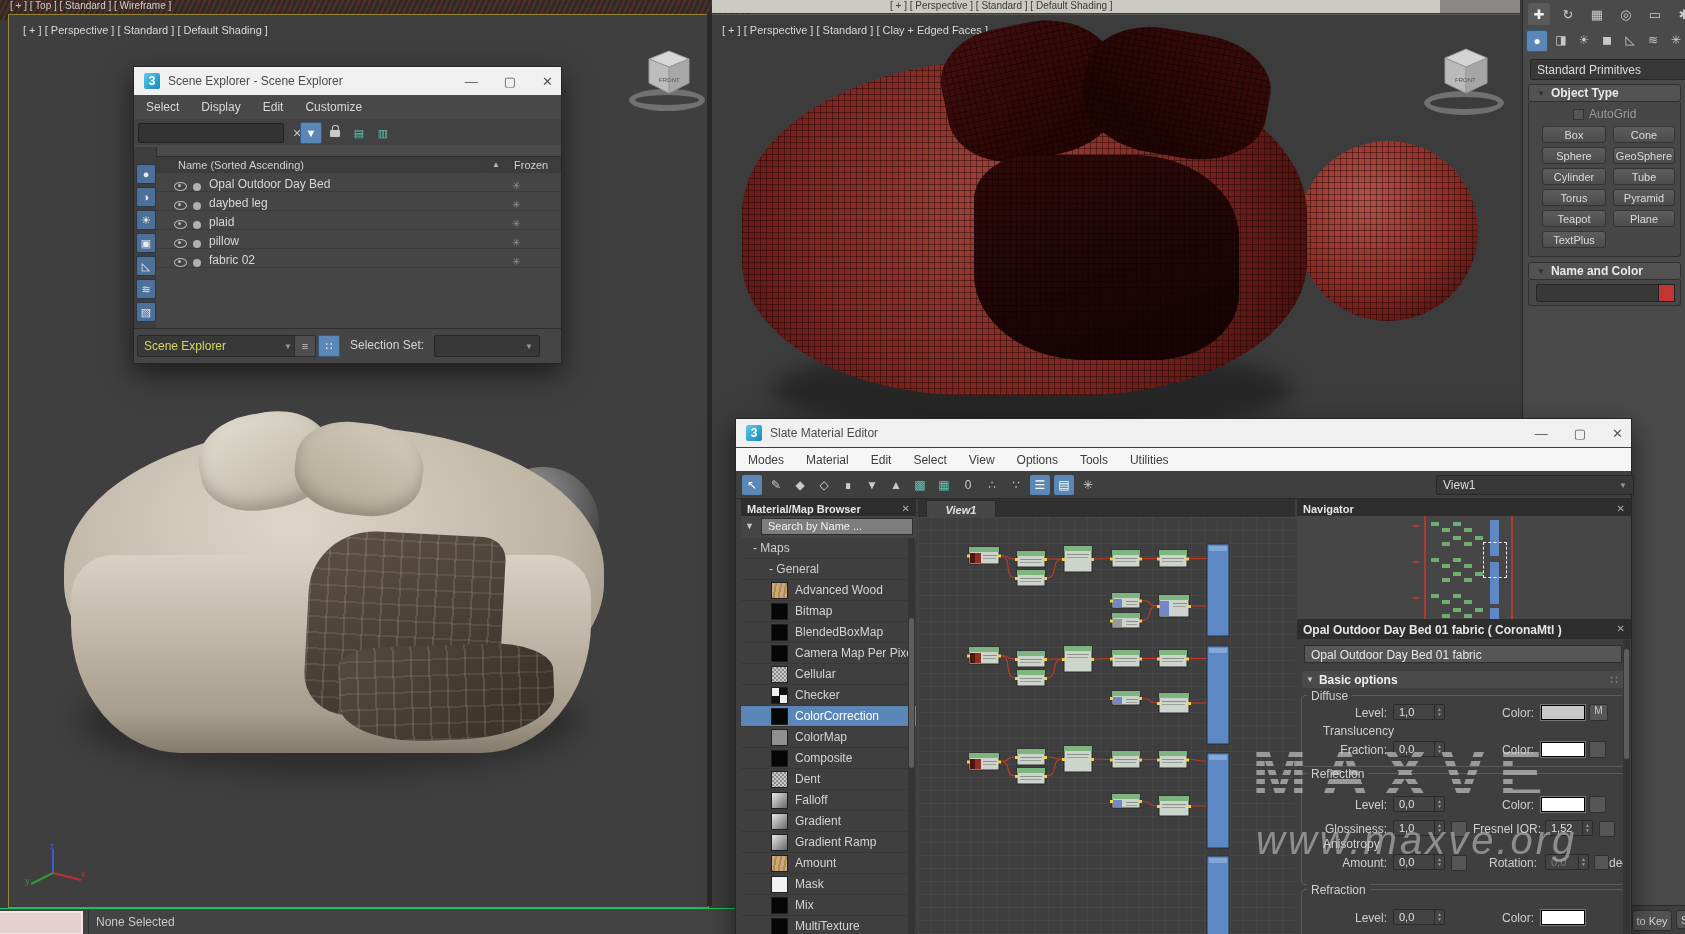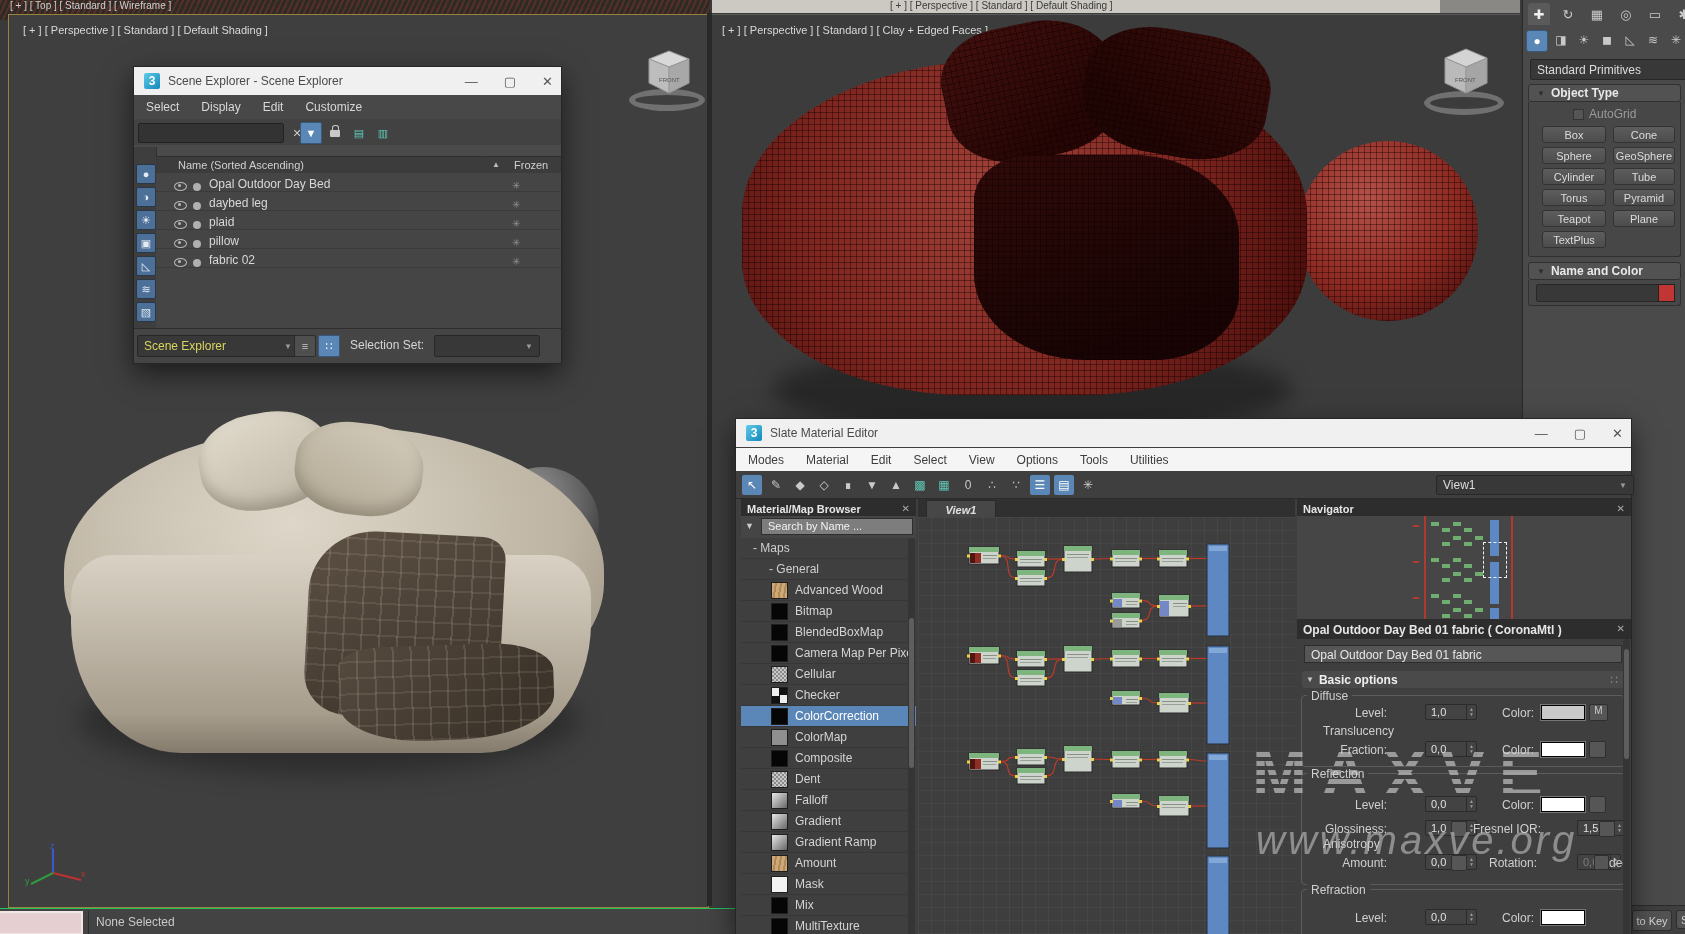--- a/index.html
+++ b/index.html
@@ -83,21 +83,21 @@
   .scroll{position:absolute;width:7px;background:#353535;border-radius:3px;}
   .thumbbar{position:absolute;left:1px;width:5px;background:#5e5e5e;border-radius:3px;}
   .viewtab{position:absolute;background:#474747;border:1px solid #2a2a2a;border-bottom:none;color:#e0e0e0;
            font-weight:bold;font-style:italic;font-size:11px;display:flex;align-items:center;justify-content:center;}
   .nodecanvas{position:absolute;background:#3e3e3e;
       background-image:linear-gradient(rgba(255,255,255,.035) 1px,transparent 1px),linear-gradient(90deg,rgba(255,255,255,.035) 1px,transparent 1px);
       background-size:13px 13px;}
   
   .prow{position:absolute;height:17px;}
   .plabel{position:absolute;color:#cfcfcf;text-align:right;font-size:12px;}
-  .spin{position:absolute;height:16px;background:#434343;border:1px solid #2b2b2b;border-radius:2px;display:flex;box-sizing:border-box;margin-left:32px;}
+  .spin{position:absolute;height:16px;background:#434343;border:1px solid #2b2b2b;border-radius:2px;display:flex;box-sizing:border-box;}
   .spin .v{flex:1;color:#e0e0e0;padding:1px 0 0 5px;font-size:11px;}
   .spin.dis .v{color:#7a7a7a;}
   .spin .ar{width:9px;display:flex;flex-direction:column;align-items:center;justify-content:center;color:#9a9a9a;font-size:5px;line-height:5px;border-left:1px solid #2b2b2b;}
   .cswatch{position:absolute;height:13px;border:1px solid #000;box-shadow:0 0 0 1px #777;}
   .sbtn{position:absolute;background:#565656;border:1px solid #2f2f2f;border-radius:2px;}
   .gbox{position:absolute;border:1px solid #5c5c5c;border-radius:4px;}
   .glegend{position:absolute;background:#3f3f3f;padding:0 4px;color:#cfcfcf;font-size:12px;}
   .sublabel{position:absolute;color:#cfcfcf;font-size:12px;}
   
   .wm1{position:absolute;font-weight:bold;font-size:66px;letter-spacing:14px;line-height:80px;color:transparent;
@@ -109,21 +109,21 @@
   .wireover{position:absolute;inset:0;border-radius:inherit;
      background:repeating-linear-gradient(0deg,rgba(15,0,0,.4) 0 1px,transparent 1px 6px),repeating-linear-gradient(90deg,rgba(15,0,0,.4) 0 1px,transparent 1px 6px);}
   .plaidover{position:absolute;inset:0;border-radius:inherit;
      background:repeating-linear-gradient(90deg,rgba(232,222,200,.14) 0 2px,transparent 2px 18px),repeating-linear-gradient(0deg,rgba(232,222,200,.10) 0 2px,transparent 2px 16px);}
 </style>
 </head>
 <body>
 
 <div id="app">
 
-  <div class="abs stripL" style="left:0;top:0;width:710px;height:20px;">
+  <div class="abs stripL" style="left:0;top:0;width:710px;height:20px;padding-left:39px;">
     <div class="wire"></div>
     <div class="vplabel" style="left:10px;top:0;font-size:10px;color:#cfcfcf;">[ + ] [ Top ] [ Standard ] [ Wireframe ]</div>
   </div>
   <div class="abs stripR" style="left:712px;top:0;width:808px;height:13px;">
     <div class="abs" style="left:728px;top:0;width:80px;height:13px;background:#8a8884;"></div>
     <div class="vplabel" style="left:178px;top:0;font-size:10px;color:#3a3a3a;">[ + ] [ Perspective ] [ Standard ] [ Default Shading ]</div>
   </div>
 
   <div class="vp" style="left:8px;top:14px;width:699px;height:892px;border:1px solid #97823e;background:#3f3f3f;">
     <div class="vplabel" style="left:14px;top:9px;">[ + ] [ Perspective ] [ Standard ] [ Default Shading ]</div>

